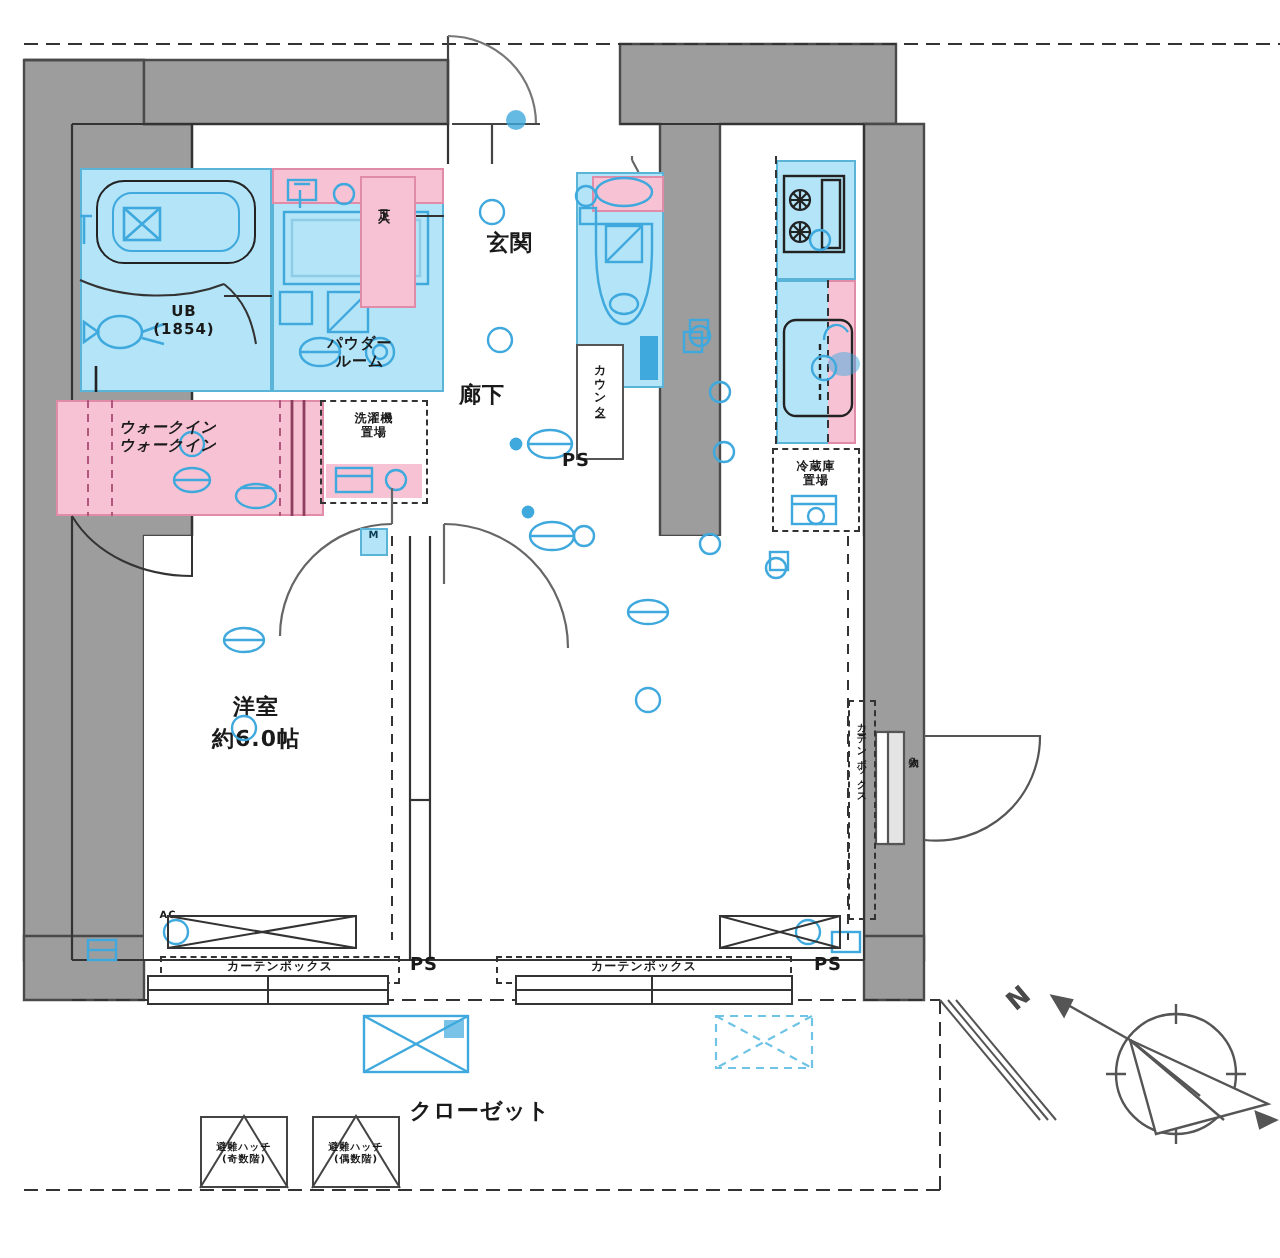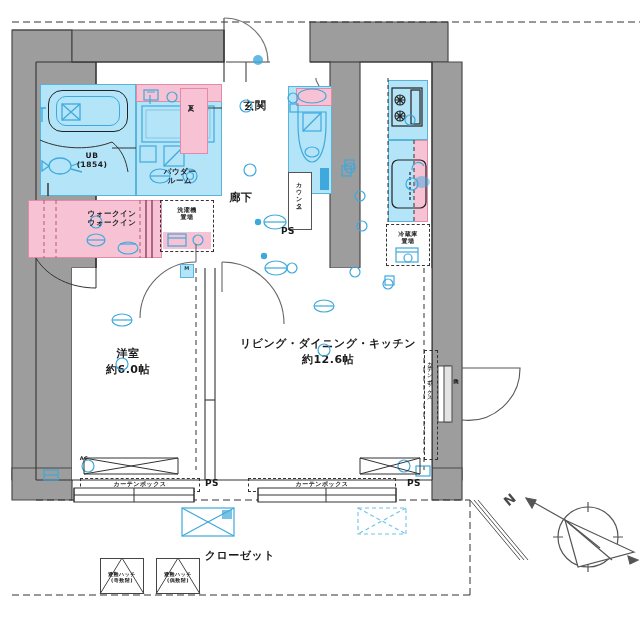--- a/index.html
+++ b/index.html
@@ -134,21 +134,21 @@
       <circle cx="96" cy="222" r="6"></circle>
       <ellipse cx="96" cy="240" rx="9" ry="6"></ellipse>
       <path d="M87,240 L105,240"></path>
       <ellipse cx="128" cy="248" rx="10" ry="6"></ellipse>
       <path d="M120,244 L136,244"></path>
     </g>
     <g stroke="#333" stroke-width="1" fill="none">
       <path d="M36,258 C48,278 72,288 96,288 L96,258"></path>
     </g>
   </svg>
-  <div class="lbl small" style="left:64px;top:210px;width:96px;">
+  <div class="lbl small" style="left:36px;top:210px;width:96px;font-style:italic;">
     <span>ウォークイン</span><br>
     <span>ウォークイン</span>
   </div>
 
   <div class="dash" style="left:160px;top:200px;width:54px;height:52px;"></div>
   <div class="fillpink" style="left:163px;top:232px;width:48px;height:17px;border:none;"></div>
   <svg width="640" height="629">
     <g stroke="#3fa9dd" stroke-width="1.2" fill="none">
       <rect x="168" y="234" width="18" height="12"></rect>
       <path d="M168,238 L186,238"></path>
@@ -156,21 +156,21 @@
     </g>
   </svg>
   <div class="lbl tiny" style="left:164px;top:206px;width:46px;">
     <span>洗濯機</span><br>
     <span>置場</span>
   </div>
 
   <div class="fillpink" style="left:180px;top:88px;width:28px;height:66px;"></div>
   <div class="lbl tiny vert" style="left:188px;top:100px;"><span>下足入</span></div>
 
-  <div class="lbl room" style="left:230px;top:100px;width:50px;"><span>玄関</span></div>
+  <div class="lbl room" style="left:230px;top:116px;width:50px;"><span>玄関</span></div>
   <svg width="640" height="629">
     <g stroke="#444" stroke-width="1.1" fill="none">
       <path d="M224,62 L224,18"></path>
       <path d="M224,18 A44,44 0 0 1 268,62" stroke="#777"></path>
       <path d="M226,62 L270,62"></path>
       <path d="M246,62 L246,82"></path>
     </g>
     <g stroke="#3fa9dd" stroke-width="1.2" fill="none">
       <circle cx="246" cy="106" r="6"></circle>
       <circle cx="258" cy="60" r="5" fill="#3fa9dd" stroke="none" opacity=".8"></circle>
@@ -263,24 +263,20 @@
       <rect x="396" y="248" width="22" height="14"></rect>
       <path d="M396,252 L418,252"></path>
       <circle cx="408" cy="258" r="4"></circle>
     </g>
   </svg>
   <div class="lbl tiny" style="left:388px;top:230px;width:40px;">
     <span>冷蔵庫</span><br>
     <span>置場</span>
   </div>
 
-  <div class="lbl room" style="left:228px;top:338px;width:200px;">
-    <span>リビング・ダイニング・キッチン</span>
-    <span class="area">約12.6帖</span>
-  </div>
   <svg width="640" height="629">
     <g stroke="#3fa9dd" stroke-width="1.2" fill="none">
       <ellipse cx="324" cy="306" rx="10" ry="6"></ellipse>
       <path d="M314,306 L334,306"></path>
       <circle cx="324" cy="350" r="6"></circle>
       <circle cx="355" cy="272" r="5"></circle>
       <circle cx="362" cy="226" r="5"></circle>
       <circle cx="360" cy="196" r="5"></circle>
       <circle cx="350" cy="168" r="5"></circle>
       <rect x="345" y="160" width="9" height="9" fill="none"></rect>

